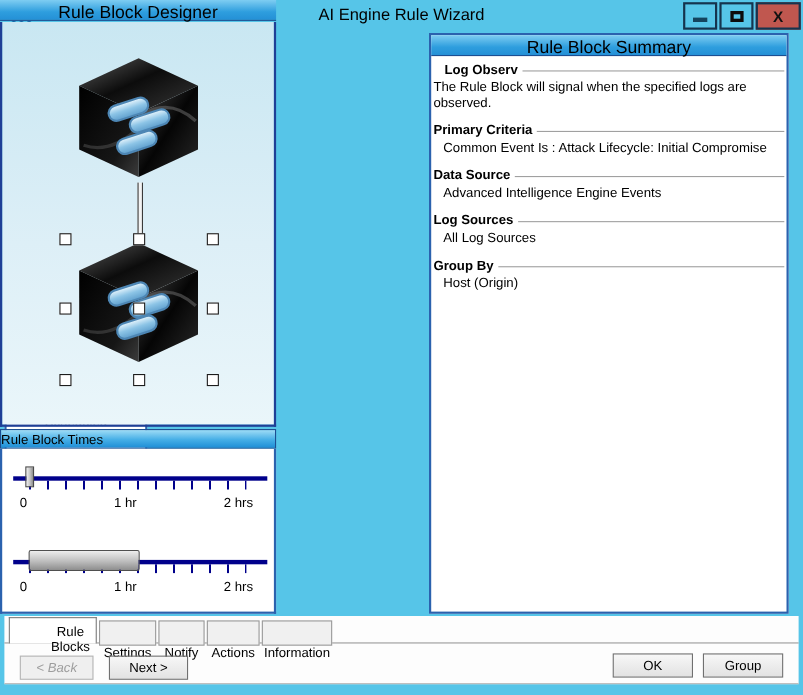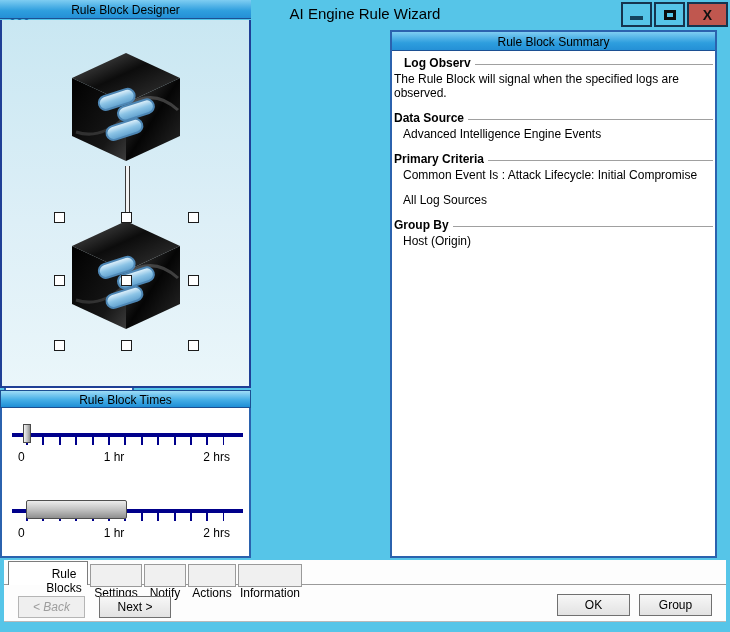--- a/index.html
+++ b/index.html
@@ -20,21 +20,21 @@
   .winbtn { position:absolute; top:2px; height:25px; border:2px solid #15344e;
     background:#56c5e8; display:flex; align-items:center; justify-content:center; cursor:default; }
   #btn-min { left:621px; width:31px; }
   #btn-max { left:654px; width:31px; }
   #btn-close { left:687px; width:41px; background:#c0574f; font-weight:bold; font-size:14px; color:#111; }
   #btn-min .glyph { width:13px; height:4px; background:#14445e; margin-top:6px; }
   #btn-max .glyph { width:12px; height:10px; border:3px solid #0c0c0c; background:transparent; }
   
   .panel { position:absolute; background:#fff; border:2px solid #2b62ae; }
   .panel-header { height:19px; background:linear-gradient(180deg,#7ecdf2 0%,#2e9ede 60%,#2490d6 100%);
-    border-bottom:1px solid #1c4f92; text-align:center; font-size:12px; color:#000; padding-top:3px; }
+    border-bottom:1px solid #1c4f92; text-align:center; font-size:16px; color:#000; padding-top:3px; }
   
   #panel-types { left:4px; top:30px; width:130px; height:528px; }
   #log-btn { position:absolute; left:2px; top:22px; width:122px; height:20px;
     background:linear-gradient(180deg,#fdecc0 0%,#f8bd60 45%,#f49f22 100%);
     border:1px solid #d8880e; border-radius:2px; font-weight:bold; font-size:13px;
     text-align:center; padding-top:2px; cursor:pointer; }
   .type-item { position:absolute; left:0; width:126px; text-align:center; cursor:pointer; }
   .type-icon { display:block; margin:0 auto; }
   .type-label { position:absolute; left:0; width:126px; text-align:center;
     font-size:12px; line-height:13px; color:#9c9c9c; }
@@ -46,21 +46,21 @@
   #panel-designer { left:137px; top:30px; width:251px; height:528px; border:none; background:transparent; }
   #designer-header { position:absolute; left:0; top:0; width:251px; }
   #designer-canvas { position:absolute; left:0; top:20px; width:251px; height:368px;
     border:2px solid #1f3f96; border-top:none;
     background:linear-gradient(180deg,#c9e7f2 0%,#ddeff7 55%,#eaf6fa 100%); }
   #connector { position:absolute; left:123px; top:146px; width:5px; height:56px;
     background:#f3f3f3; border-left:1px solid #3a3a3a; border-right:1px solid #3a3a3a; }
   .handle { position:absolute; width:11px; height:11px; background:#fff; border:1.5px solid #1c1c1c; }
   #times-header { position:absolute; left:0; top:390px; width:251px; height:18px;
     background:linear-gradient(180deg,#9edcf6 0%,#45aee6 55%,#1e8ed6 100%);
-    border:1px solid #1c4f92; text-align:center; font-size:12px; padding-top:2px; }
+    border:1px solid #1c4f92; text-align:left; font-size:12px; padding-top:2px; }
   #times-body { position:absolute; left:0; top:408px; width:251px; height:150px;
     background:#fff; border:2px solid #2b62ae; border-top:none; }
   .track { position:absolute; height:4px; background:#00008b; }
   .ticks { position:absolute; height:8px;
     background:repeating-linear-gradient(to right,#00008b 0,#00008b 2px,transparent 2px,transparent 16.4px); }
   .slider-labels { position:absolute; display:flex; justify-content:space-between;
     font-size:12px; color:#000; }
   #thumb1 { position:absolute; width:8px; height:19px; border:1px solid #4a4a4a;
     background:linear-gradient(90deg,#f2f2f2,#c2c2c2 55%,#8e8e8e); cursor:pointer; }
   #range-bar { position:absolute; width:101px; height:19px; border:1px solid #4f4f4f; border-radius:2px;
@@ -288,35 +288,39 @@
       <div class="sum-sec">
         <div class="sum-head indent">
           <span class="ht">Log Observ</span>
             <span class="rule"></span>
         </div>
         <div class="sum-body">The Rule Block will signal when the specified logs are observed.</div>
       </div>
 
       <div class="sum-sec">
         <div class="sum-head">
+          <span class="ht">Primary Criteria</span>
+            <span class="rule"></span>
+        </div>
+        <div class="sum-body ind">Common Event Is : Attack Lifecycle: Initial Compromise</div>
+      </div>
+
+      <div class="sum-sec">
+        <div class="sum-head">
           <span class="ht">Data Source</span>
             <span class="rule"></span>
         </div>
         <div class="sum-body ind">Advanced Intelligence Engine Events</div>
       </div>
 
       <div class="sum-sec">
         <div class="sum-head">
-          <span class="ht">Primary Criteria</span>
-            <span class="rule"></span>
-        </div>
-        <div class="sum-body ind">Common Event Is : Attack Lifecycle: Initial Compromise</div>
-      </div>
-
-      <div class="sum-sec">
+          <span class="ht">Log Sources</span>
+            <span class="rule"></span>
+        </div>
         <div class="sum-body ind">All Log Sources</div>
       </div>
 
       <div class="sum-sec">
         <div class="sum-head">
           <span class="ht">Group By</span>
             <span class="rule"></span>
         </div>
         <div class="sum-body ind">Host (Origin)</div>
       </div>

